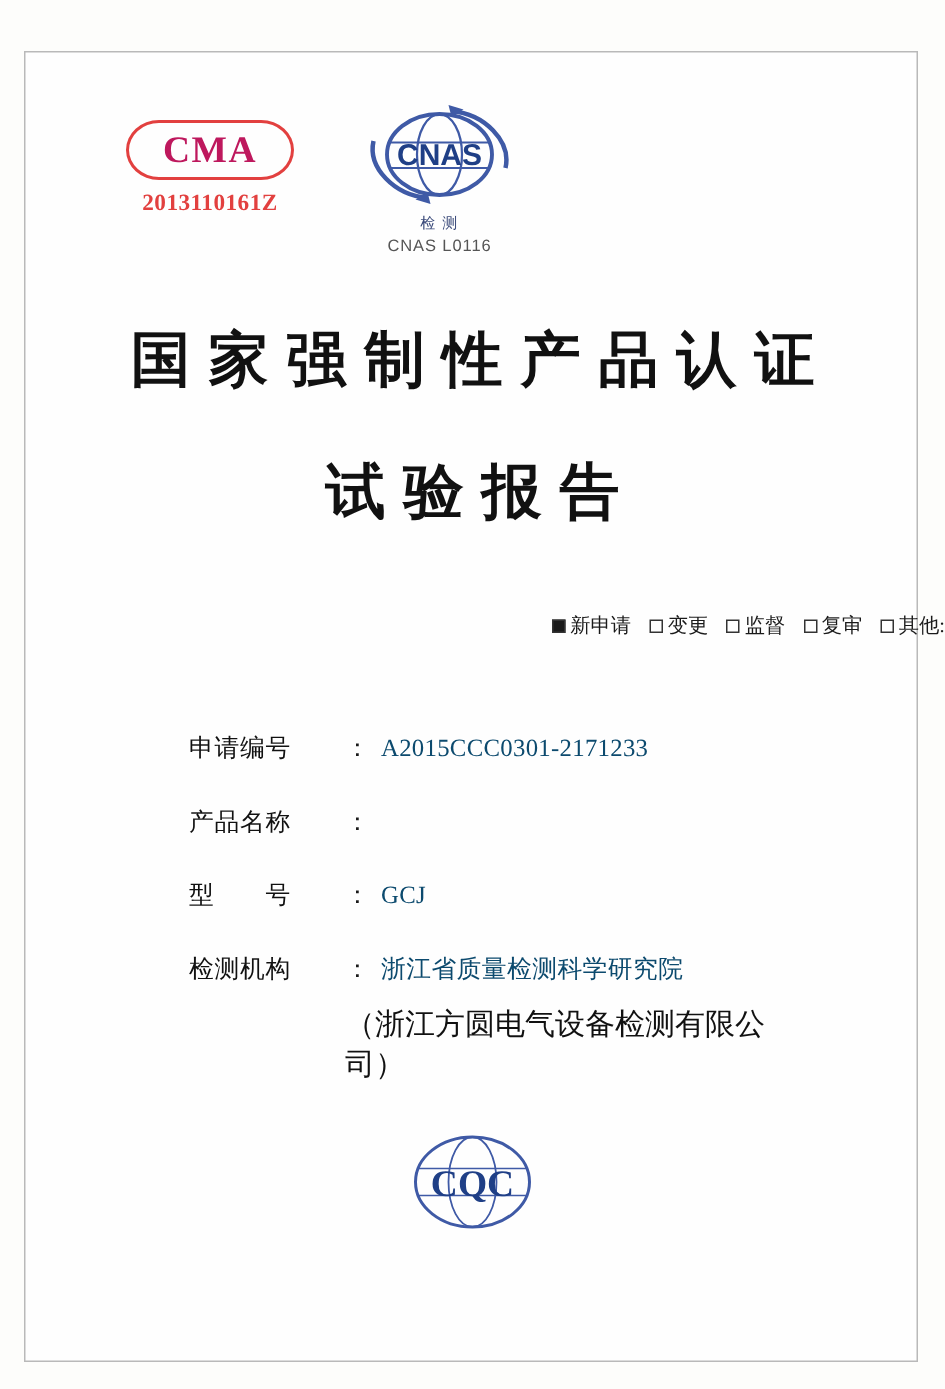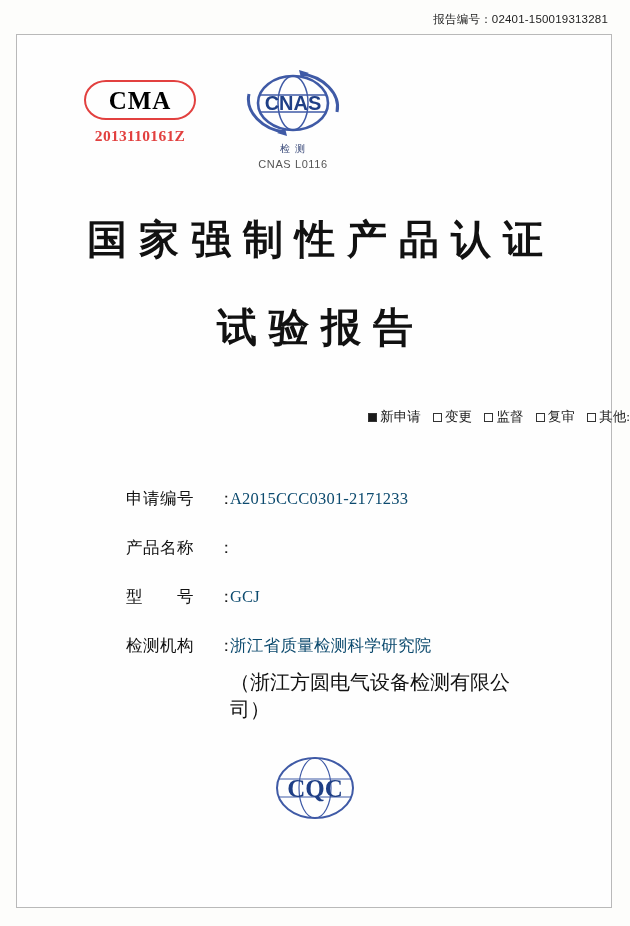--- a/index.html
+++ b/index.html
@@ -82,21 +82,21 @@
     box-sizing: border-box;
   }
   .cma-text {
     position: absolute;
     left: 0; right: 0;
     top: 4px;
     font-family: "Liberation Serif", serif;
     font-weight: bold;
     font-size: 25px;
     letter-spacing: 1px;
-    color: #000000;
+    color: #be185d;
     line-height: 29px;
   }
   .cma-code {
     margin-top: 7px;
     font-family: "Liberation Serif", serif;
     font-weight: bold;
     font-size: 15.5px;
     color: #e2403f;
     letter-spacing: 0.3px;
   }
@@ -185,20 +185,21 @@
     top: 488px;
     left: 126px;
     width: 420px;
   }
   .field-row {
     display: flex;
     align-items: flex-end;
     margin-bottom: 27px;
     font-size: 16.5px;
     line-height: 22px;
+    gap: 12px;
   }
   .field-label {
     flex: 0 0 auto;
     width: 92px;
     letter-spacing: 0.5px;
     color: #111;
   }
   .field-label.spaced {
     letter-spacing: 0.5px;
   }
@@ -234,23 +235,20 @@
     width: 96px;
     height: 72px;
   }
   .cqc svg { display: block; }
 </style>
 </head>
 <body>
 
 <div class="page">
 
-  <div class="report-no">
-    <span class="rn-label">报告编号：</span><span class="rn-value">02401-150019313281</span>
-  </div>
 
   <div class="page-border"></div>
 
   <div class="marks">
 
     <div class="cma">
       <div class="cma-box">
         <div class="cma-text">CMA</div>
       </div>
       <div class="cma-code">2013110161Z</div>

